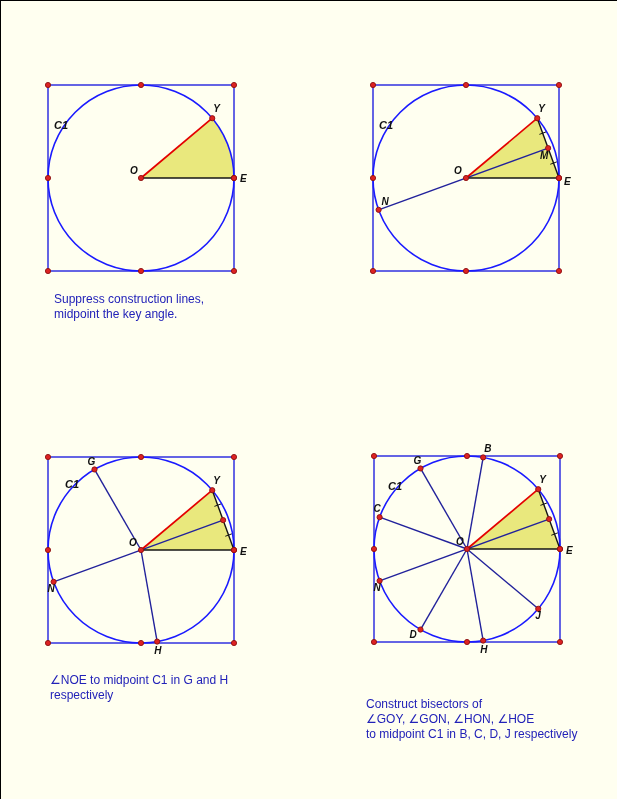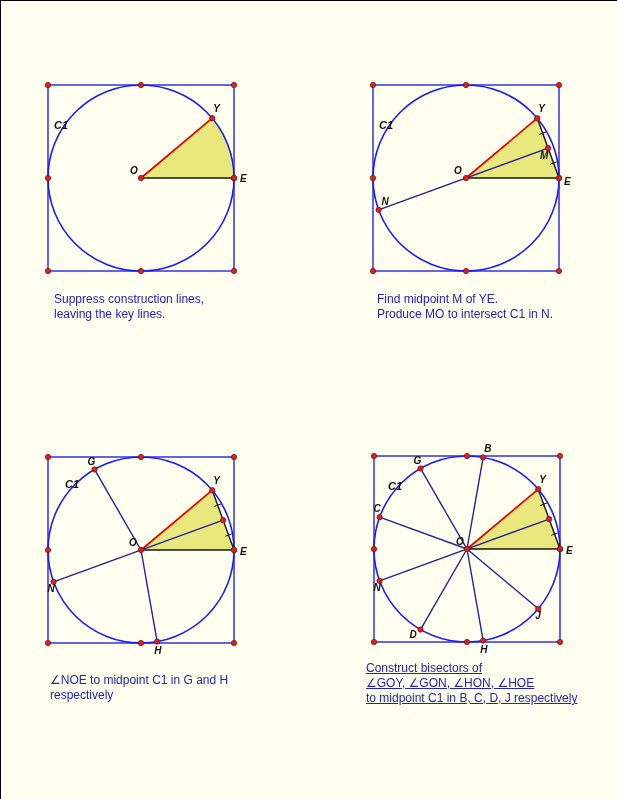--- a/index.html
+++ b/index.html
@@ -150,32 +150,28 @@
         <text x="479.14928052302446" y="651.5871210301353" fill="#111111" class="pt-label">H</text>
         <text x="483.1492805230245" y="451.41287896986466" fill="#111111" class="pt-label">B</text>
         <text x="372.6085862669105" y="511.1921266707128" fill="#111111" class="pt-label">C</text>
         <text x="408.49999999999994" y="636.5403625519527" fill="#111111" class="pt-label">D</text>
         <text x="534.2421332100649" y="617.7792477008481" fill="#111111" class="pt-label">J</text>
       </g>
     </svg>
 
   <div class="caption" style="left: 53px; top: 291px; color: rgb(34, 34, 184);">
     <div>Suppress construction lines,</div>
-    <div>leaving the key lines.</div>
+    <div>midpoint the key angle.</div>
   </div>
 
-  <div class="caption" style="left: 376px; top: 291px; color: rgb(34, 34, 184);">
-    <div>Find midpoint M of YE.</div>
-    <div>Produce MO to intersect C1 in N.</div>
-  </div>
 
   <div class="caption" style="left: 49px; top: 672px; color: rgb(34, 34, 184);">
     <div>∠NOE to midpoint C1 in G and H</div>
     <div>respectively</div>
   </div>
 
-  <div class="caption" style="left: 365px; top: 660px; color: rgb(34, 34, 184); text-decoration: underline;">
+  <div class="caption" style="left: 365px; top: 696px; color: rgb(34, 34, 184);">
     <div>Construct bisectors of</div>
     <div>∠GOY, ∠GON, ∠HON, ∠HOE</div>
     <div>to midpoint C1 in B, C, D, J respectively</div>
   </div>
 
 </div>
 
 </body></html>

